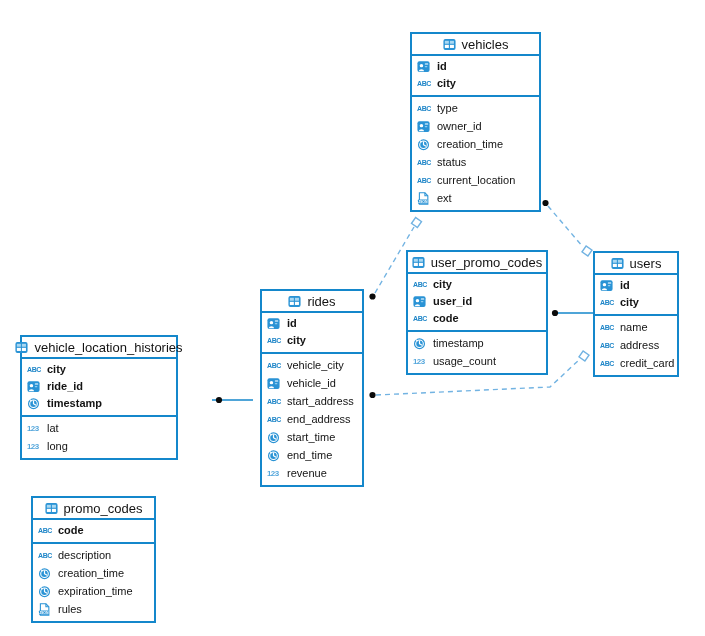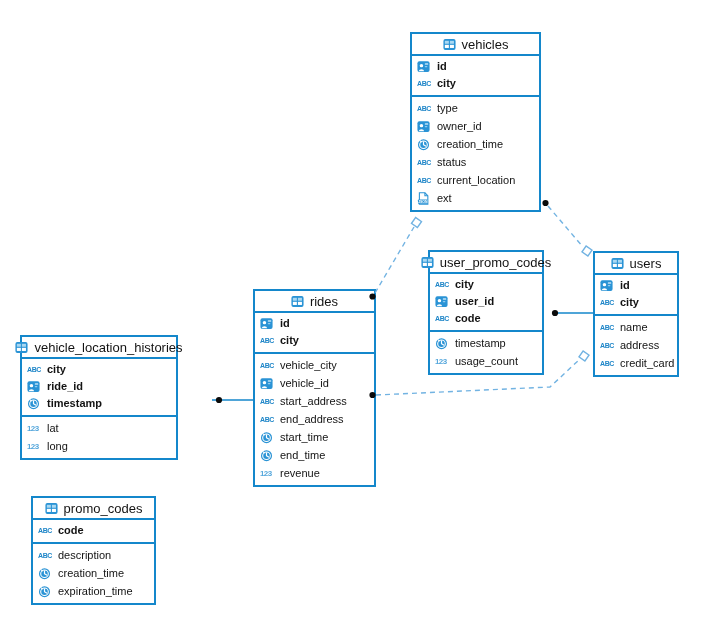--- a/index.html
+++ b/index.html
@@ -134,21 +134,21 @@
           <span class="fic">
             <svg>
               <use href="#sym-json"></use>
             </svg>
           </span>
           <span class="lbl">ext</span>
         </div>
     </div>
   </div>
 
-  <div class="entity" style="left:428px;top:250px;width:116px">
+  <div class="entity" style="left:406px;top:250px;width:142px">
     <div class="thead">
       <svg>
           <use href="#sym-table"></use>
         </svg>
       <span class="lbl">user_promo_codes</span>
     </div>
     <div class="sec keys">
       <div class="row">
           <span class="fic ic-text"></span>
           <span class="lbl">city</span>
@@ -212,21 +212,21 @@
           <span class="fic ic-text"></span>
           <span class="lbl">address</span>
         </div>
       <div class="row">
           <span class="fic ic-text"></span>
           <span class="lbl">credit_card</span>
         </div>
     </div>
   </div>
 
-  <div class="entity" style="left:253px;top:289px;width:123px">
+  <div class="entity" style="left:260px;top:289px;width:104px">
     <div class="thead">
       <svg>
           <use href="#sym-table"></use>
         </svg>
       <span class="lbl">rides</span>
     </div>
     <div class="sec keys">
       <div class="row">
           <span class="fic">
             <svg>
@@ -351,20 +351,28 @@
           </span>
           <span class="lbl">creation_time</span>
         </div>
       <div class="row">
           <span class="fic">
             <svg>
               <use href="#sym-clock"></use>
             </svg>
           </span>
           <span class="lbl">expiration_time</span>
+        </div>
+      <div class="row">
+          <span class="fic">
+            <svg>
+              <use href="#sym-json"></use>
+            </svg>
+          </span>
+          <span class="lbl">rules</span>
         </div>
     </div>
   </div>
 
   <svg class="overlay" width="705" height="636" viewBox="0 0 705 636">
 
     <path d="M548 206 L583 247" stroke="#72b3e2" stroke-width="1.4" stroke-dasharray="5 4" fill="none"></path>
     <circle cx="545.5" cy="203" r="3.1" fill="#0b0b0b"></circle>
     <rect x="-3.6" y="-3.6" width="7.2" height="7.2" transform="translate(587,251) rotate(35)" fill="#ffffff" stroke="#72b3e2" stroke-width="1.4"></rect>
 

